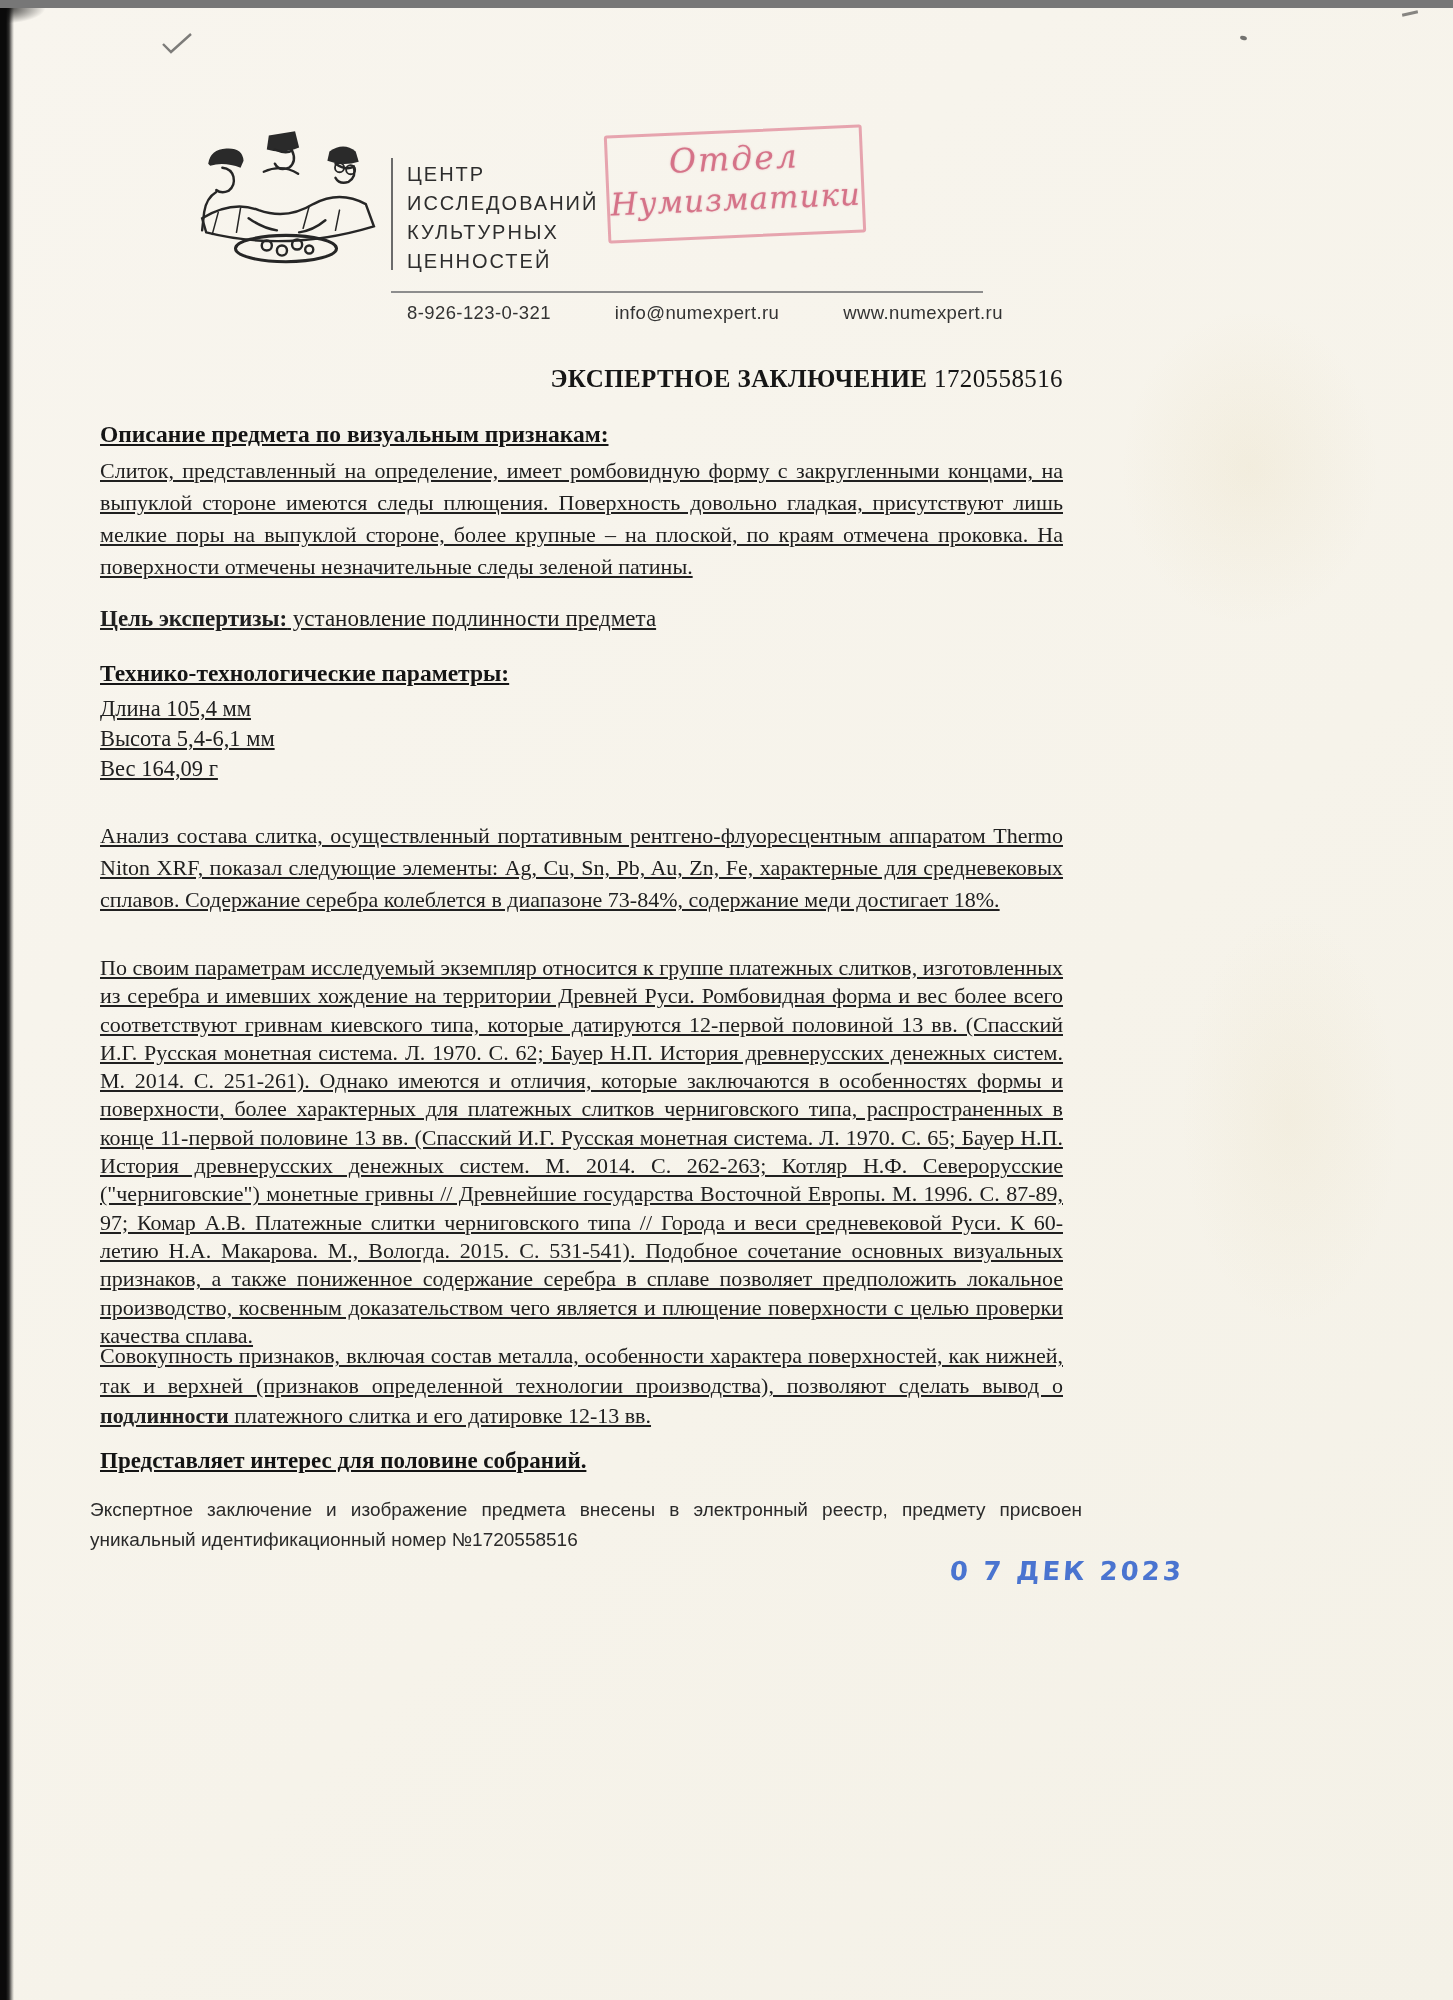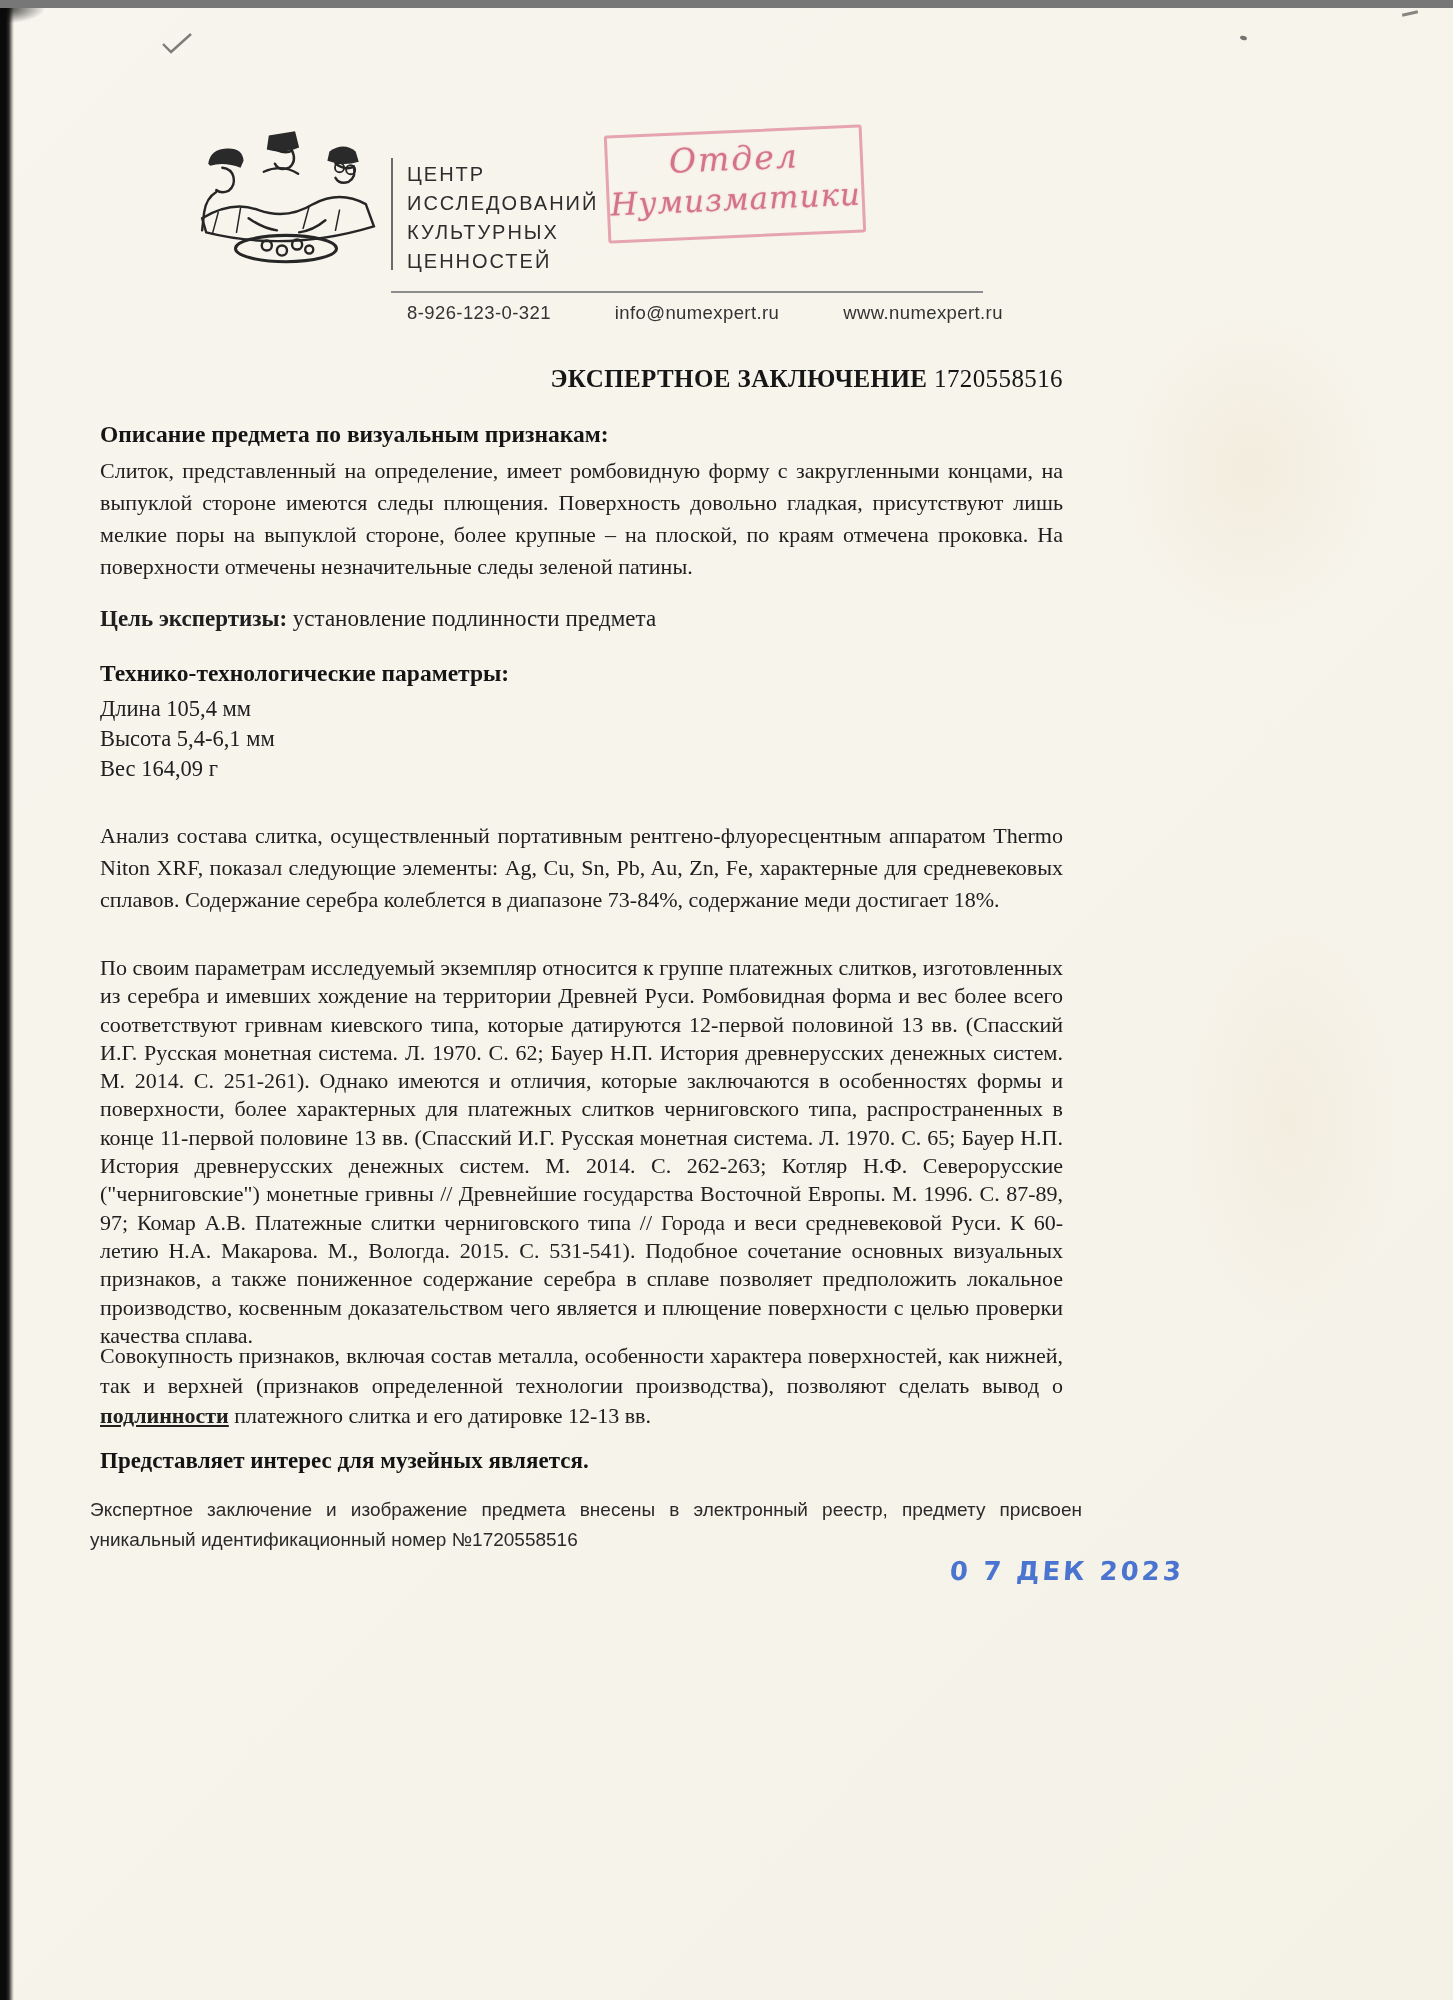--- a/index.html
+++ b/index.html
@@ -33,21 +33,21 @@
          text-align:center; color:rgba(210,104,128,.88); padding-top:6px;
          font-family:"DejaVu Serif", serif; font-style:italic;
          text-shadow:0 0 2px rgba(214,110,132,.45); }
   .stamp .l1 { font-size:33px; line-height:40px; letter-spacing:2px; }
   .stamp .l2 { font-size:31px; line-height:40px; letter-spacing:1px; }
 
   
   .doc-title { position:absolute; left:100px; top:357px; width:963px; text-align:right;
          font-size:25px; letter-spacing:.4px; color:#161616;font-family:Liberation Serif, serif; }
   .doc-title .t-label { font-weight:bold; }
-  .col { position:absolute; left:100px; width:963px; }
+  .col { position:absolute; left:100px; width:963px;text-decoration:underline; }
   .sec-h { font-size:23.5px; font-weight:bold; color:#151515; }
   .body { font-size:22px; text-align:justify; color:#202020; }
   .lh32 { line-height:32px; }
   .lh31 { line-height:30px; }
   .lh28 { line-height:28.3px; }
   .purpose { font-size:23px; color:#202020; }
   .b { font-weight:bold; }
   .u { text-decoration:underline; }
   .params { font-size:22.5px; line-height:30px; color:#202020; }
   .museum { font-size:23px; color:#141414; }
@@ -136,19 +136,19 @@
   </div>
 
   <p class="col body lh32" style="top:812px">Анализ состава слитка, осуществленный портативным рентгено-флуоресцентным аппаратом Thermo Niton XRF, показал следующие элементы: Ag, Cu, Sn, Pb, Au, Zn, Fe, характерные для средневековых сплавов. Содержание серебра колеблется в диапазоне 73-84%, содержание меди достигает 18%.</p>
 
   <p class="col body lh28" style="top:946px">По своим параметрам исследуемый экземпляр относится к группе платежных слитков, изготовленных из серебра и имевших хождение на территории Древней Руси. Ромбовидная форма и вес более всего соответствуют гривнам киевского типа, которые датируются 12-первой половиной 13 вв. (Спасский И.Г. Русская монетная система. Л. 1970. С. 62; Бауер Н.П. История древнерусских денежных систем. М. 2014. С. 251-261). Однако имеются и отличия, которые заключаются в особенностях формы и поверхности, более характерных для платежных слитков черниговского типа, распространенных в конце 11-первой половине 13 вв. (Спасский И.Г. Русская монетная система. Л. 1970. С. 65; Бауер Н.П. История древнерусских денежных систем. М. 2014. С. 262-263; Котляр Н.Ф. Северорусские ("черниговские") монетные гривны // Древнейшие государства Восточной Европы. М. 1996. С. 87-89, 97; Комар А.В. Платежные слитки черниговского типа // Города и веси средневековой Руси. К 60-летию Н.А. Макарова. М., Вологда. 2015. С. 531-541). Подобное сочетание основных визуальных признаков, а также пониженное содержание серебра в сплаве позволяет предположить локальное производство, косвенным доказательством чего является и плющение поверхности с целью проверки качества сплава.</p>
 
   <p class="col body lh31" style="top:1333px">
     <span>Совокупность признаков, включая состав металла, особенности характера поверхностей, как нижней, так и верхней (признаков определенной технологии производства), позволяют сделать вывод о </span><span class="b u">подлинности</span><span> платежного слитка и его датировке 12-13 вв.</span>
   </p>
 
-  <div class="col museum b" style="top:1440px">Представляет интерес для музейных является.</div>
+  <div class="col museum b" style="top:1440px">Представляет интерес для половине собраний.</div>
 
   <div class="footnote" style="top:1487px">Экспертное заключение и изображение предмета внесены в электронный реестр, предмету присвоен уникальный идентификационный номер №1720558516</div>
 
   <div class="date-stamp">0 7 ДЕК 2023</div>
 
 </div>
 
 </body></html>

